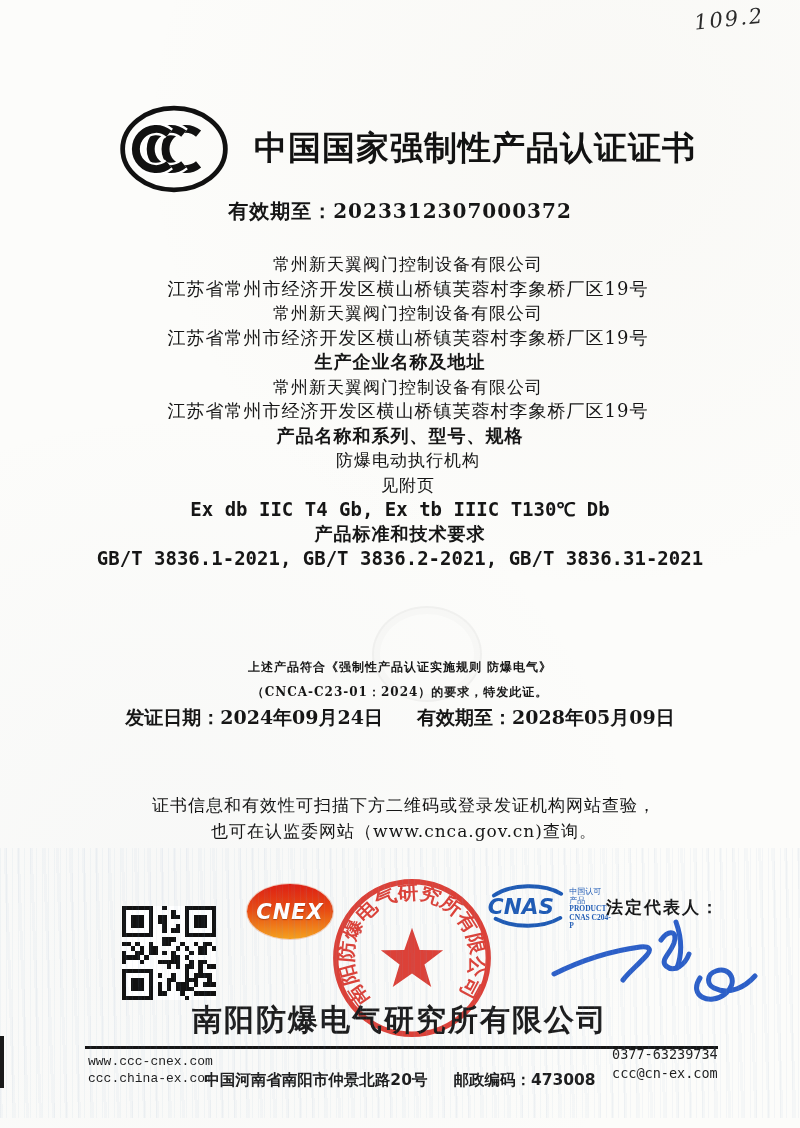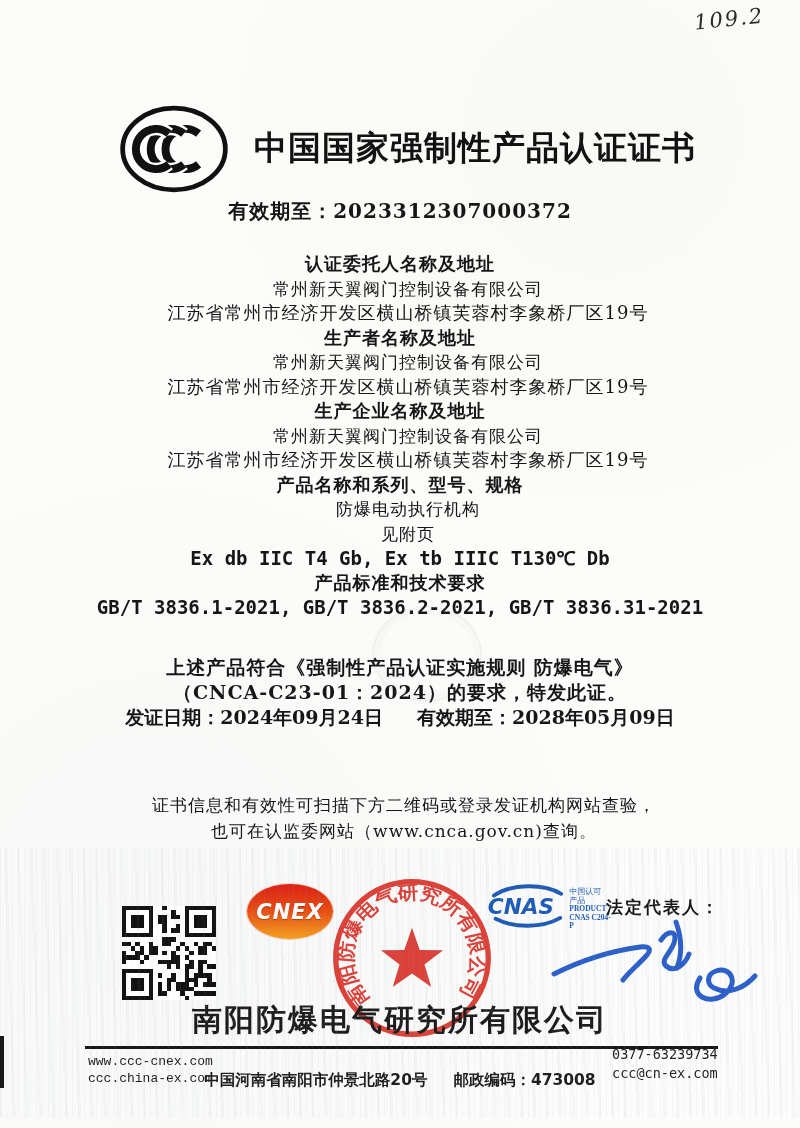--- a/index.html
+++ b/index.html
@@ -54,21 +54,21 @@
   }
 
   
   .body-block{position:absolute;left:0;right:0;top:252px;text-align:center;}
   .sec-h{font-weight:bold;font-size:18px;line-height:24.5px;letter-spacing:1px;}
   .sec-t{font-size:17px;line-height:24.5px;letter-spacing:1px;padding-left:16px;}
   .addr{font-size:18px;}
   .mono{font-family:var(--mono);font-weight:bold;font-size:19px;line-height:24.5px;letter-spacing:0;}
 
   .statement{position:absolute;left:0;right:0;top:655px;text-align:center;font-weight:bold;}
-  .statement .s-line{font-size:19px;line-height:25px;letter-spacing:1px;}
+  .statement .s-line{font-size:12px;line-height:25px;letter-spacing:1px;}
   .statement .dates{font-size:19px;line-height:25px;}
   .statement .gap{display:inline-block;width:34px;}
 
   .notice{position:absolute;left:0;right:0;top:792px;text-align:center;}
   .notice .n-line{font-size:17px;line-height:26px;letter-spacing:1px;margin-left:8px;}
 
   
   .qr{position:absolute;left:122px;top:906px;width:94px;height:94px;}
   .cnex{
     position:absolute;left:247px;top:884px;width:86px;height:55px;border-radius:50%;
@@ -119,24 +119,22 @@
     </svg>
   </div>
 
   <div class="cert-title">中国国家强制性产品认证证书</div>
 
   <div class="cert-no">
     <span>有效期至：</span><span>2023312307000372</span>
   </div>
 
   <div class="body-block">
-    <div class="sec-h">认证委托人名称及地址</div>
     <div class="sec-t">常州新天翼阀门控制设备有限公司</div>
     <div class="sec-t addr">江苏省常州市经济开发区横山桥镇芙蓉村李象桥厂区19号</div>
-    <div class="sec-h">生产者名称及地址</div>
     <div class="sec-t">常州新天翼阀门控制设备有限公司</div>
     <div class="sec-t addr">江苏省常州市经济开发区横山桥镇芙蓉村李象桥厂区19号</div>
     <div class="sec-h">生产企业名称及地址</div>
     <div class="sec-t">常州新天翼阀门控制设备有限公司</div>
     <div class="sec-t addr">江苏省常州市经济开发区横山桥镇芙蓉村李象桥厂区19号</div>
     <div class="sec-h">产品名称和系列、型号、规格</div>
     <div class="sec-t">防爆电动执行机构</div>
     <div class="sec-t">见附页</div>
     <div class="mono">Ex db IIC T4 Gb, Ex tb IIIC T130℃ Db</div>
     <div class="sec-h">产品标准和技术要求</div>

